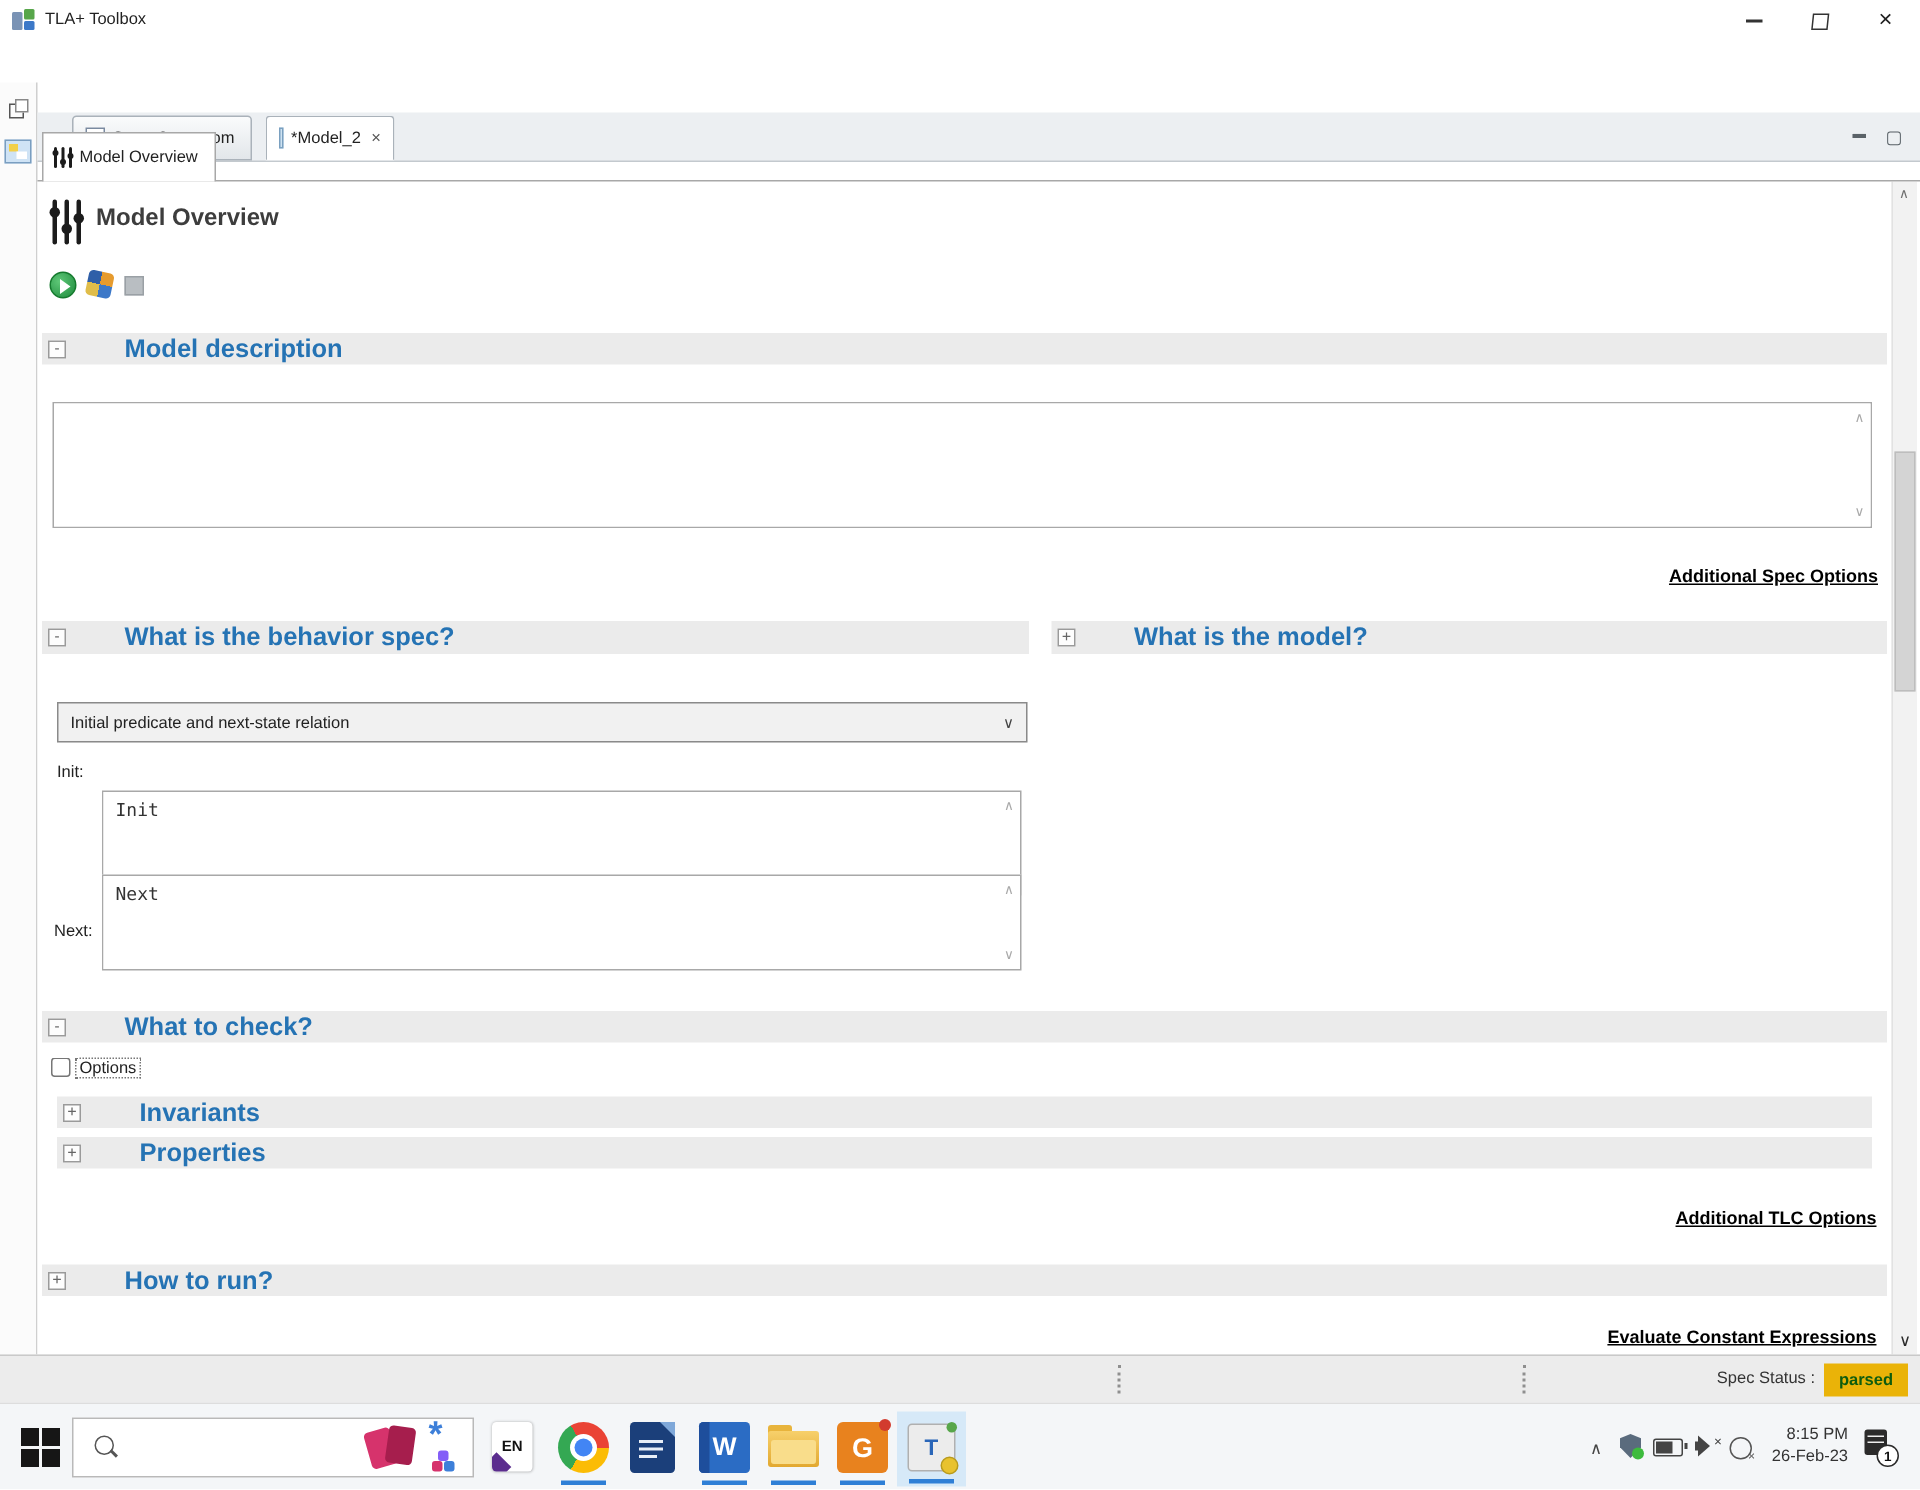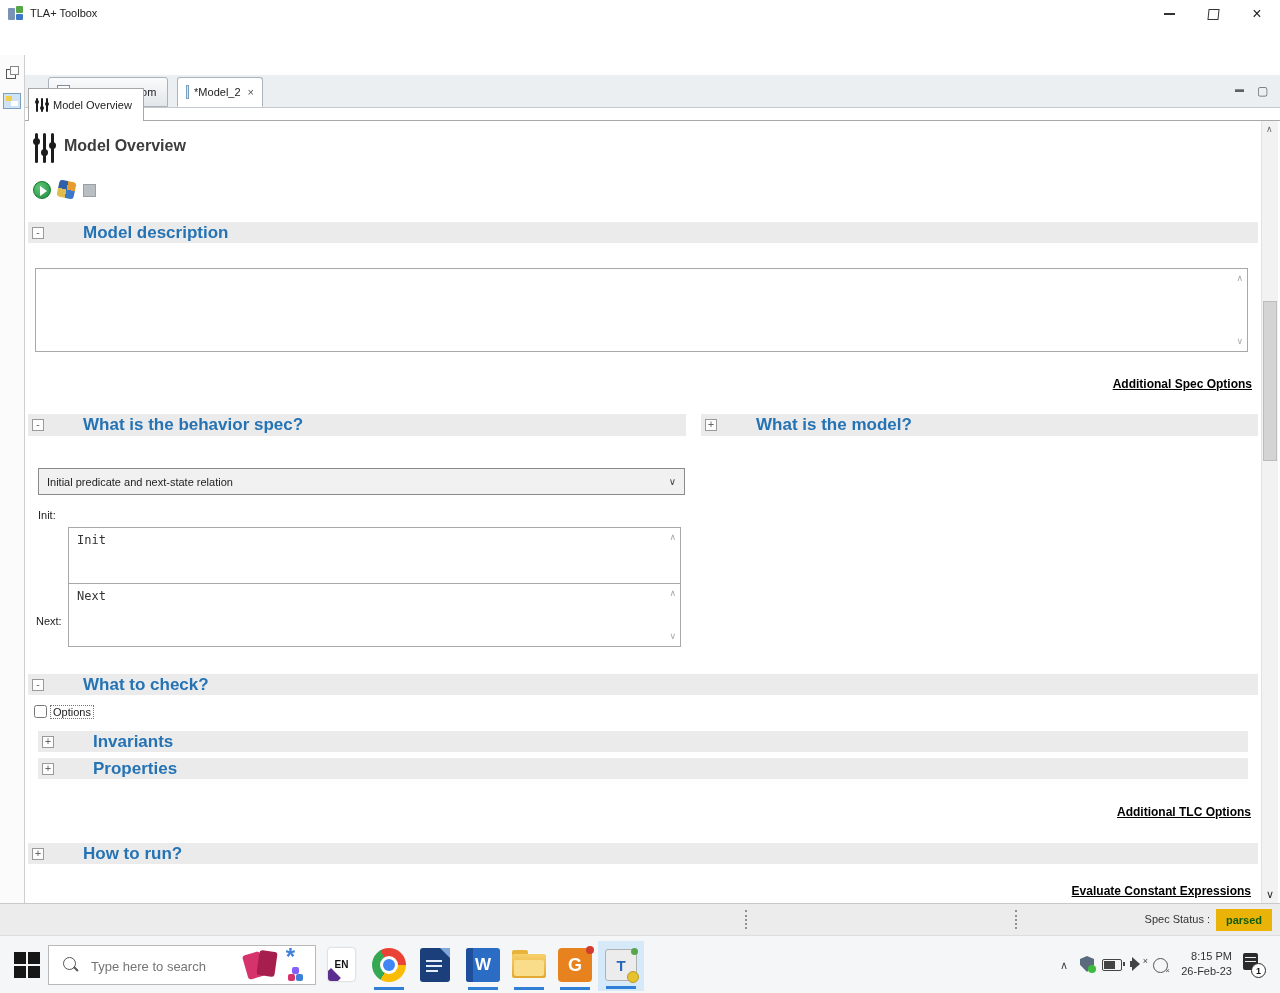--- a/index.html
+++ b/index.html
@@ -296,21 +296,20 @@
   <div class="taskbar">
     <div class="startlogo">
         <i></i>
         <i></i>
         <i></i>
         <i></i>
       </div>
 
     <div class="searchbox">
       <span class="mag"></span>
-      <input type="text" placeholder="Type here to search" style="">
       <div class="hl-icon">
         <span class="hl-card" style="left:2px;top:4px;background:#d6336c;transform:rotate(-16deg);"></span>
         <span class="hl-card" style="left:15px;top:2px;background:#a61e4d;transform:rotate(8deg);"></span>
         <span class="hl-star">*</span>
         <span class="hl-dot" style="right:14px;bottom:2px;background:#d6336c;"></span>
         <span class="hl-dot" style="right:6px;bottom:2px;background:#3d7fd9;"></span>
         <span class="hl-dot" style="right:10px;bottom:9px;background:#845ef7;"></span>
       </div>
     </div>
 

